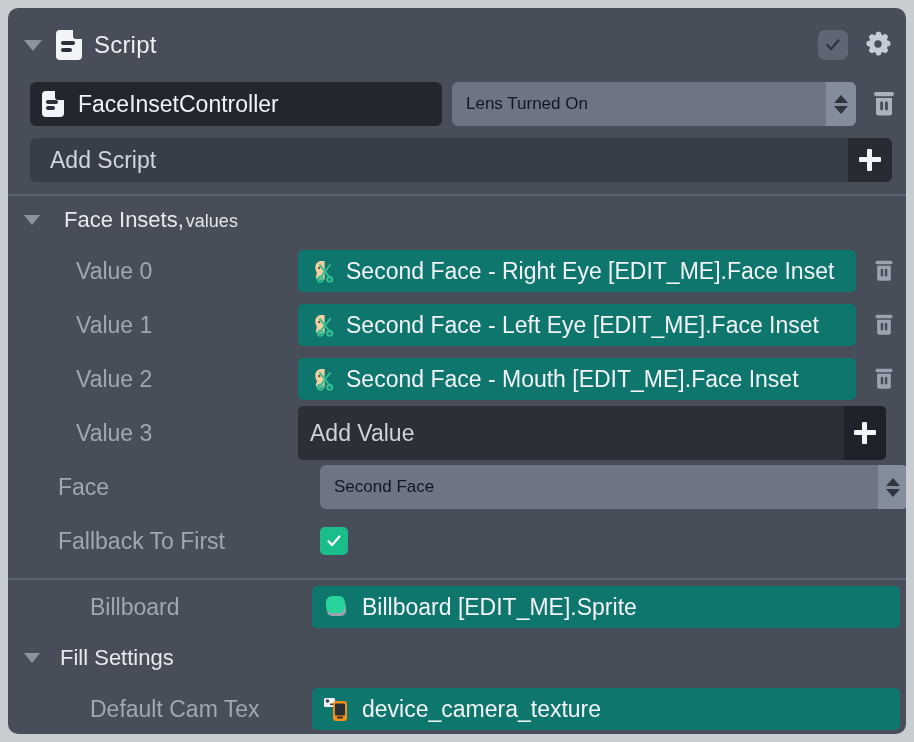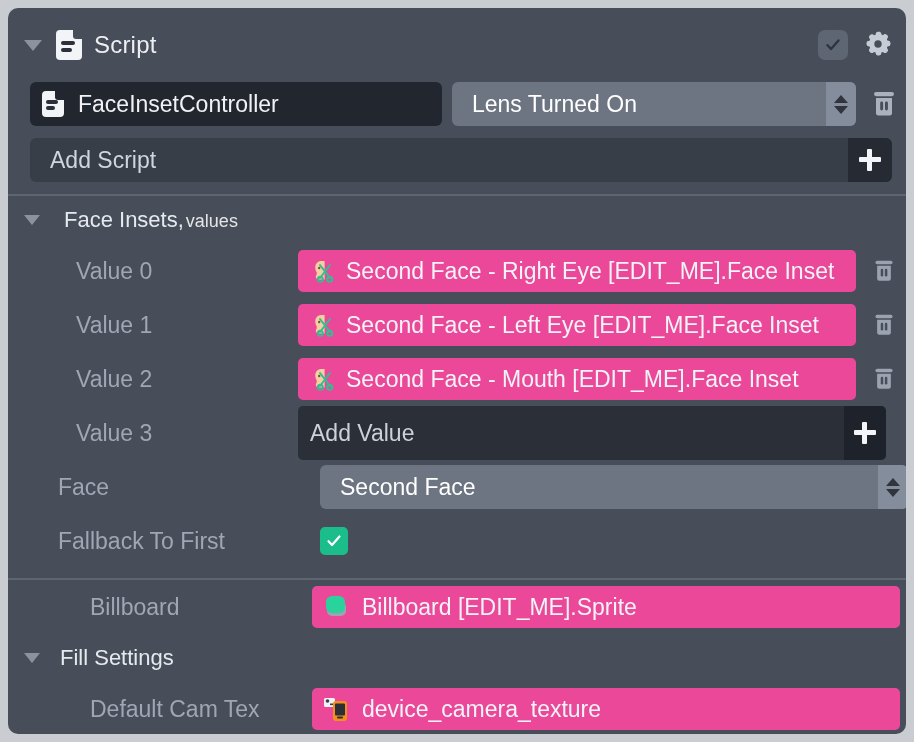--- a/index.html
+++ b/index.html
@@ -129,23 +129,23 @@
     height: 44px;
     background: #6d7582;
     border-radius: 6px;
     display: flex;
     align-items: center;
     box-sizing: border-box;
     position: relative;
     overflow: hidden;
   }
   .dropdown .dd-text {
-    color: #ffffff;
-    font-size: 23px;
-    padding-left: 20px;
+    color: #0f172a;
+    font-size: 17px;
+    padding-left: 14px;
     white-space: nowrap;
     overflow: hidden;
   }
   .dropdown .stepper {
     margin-left: auto;
     width: 30px;
     align-self: stretch;
     background: #848d9b;
     display: flex;
     flex-direction: column;
@@ -244,21 +244,21 @@
     color: #9ea7b3;
     font-size: 23px;
     flex: none;
   }
   .prop-label.w-val { width: 268px; padding-left: 46px; box-sizing: border-box; }
   .prop-label.w-face { width: 290px; padding-left: 28px; box-sizing: border-box; }
   .prop-label.w-fill { width: 282px; padding-left: 60px; box-sizing: border-box; }
 
   .val-chip {
     height: 42px;
-    background: #ec4899;
+    background: #0f766e;
     border-radius: 5px;
     display: flex;
     align-items: center;
     padding-left: 10px;
     box-sizing: border-box;
     overflow: hidden;
     flex: none;
   }
   .val-chip .chip-text {
     color: #f2f4f7;

